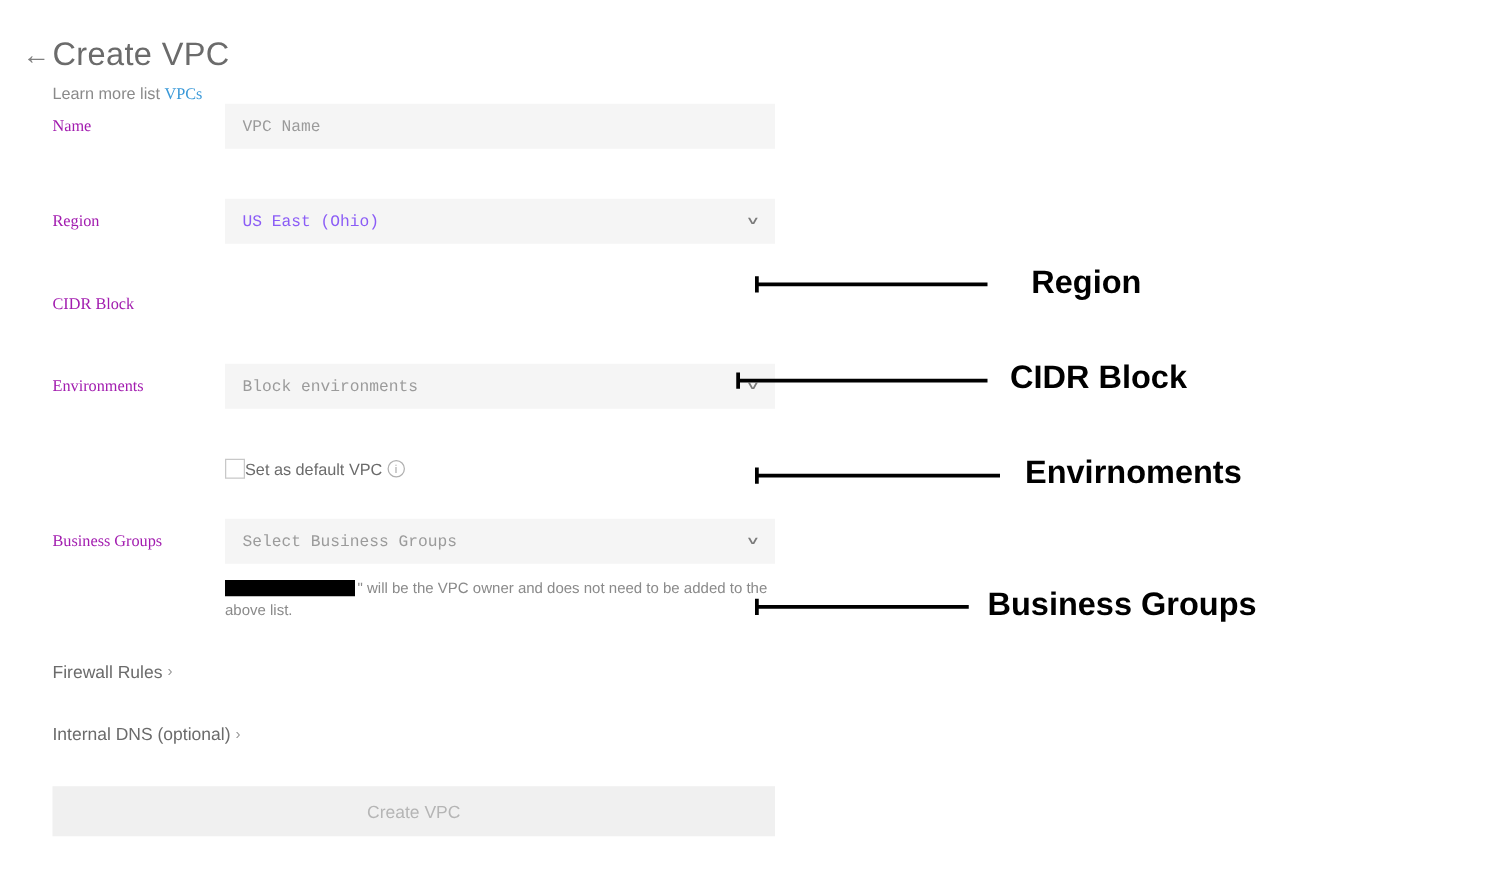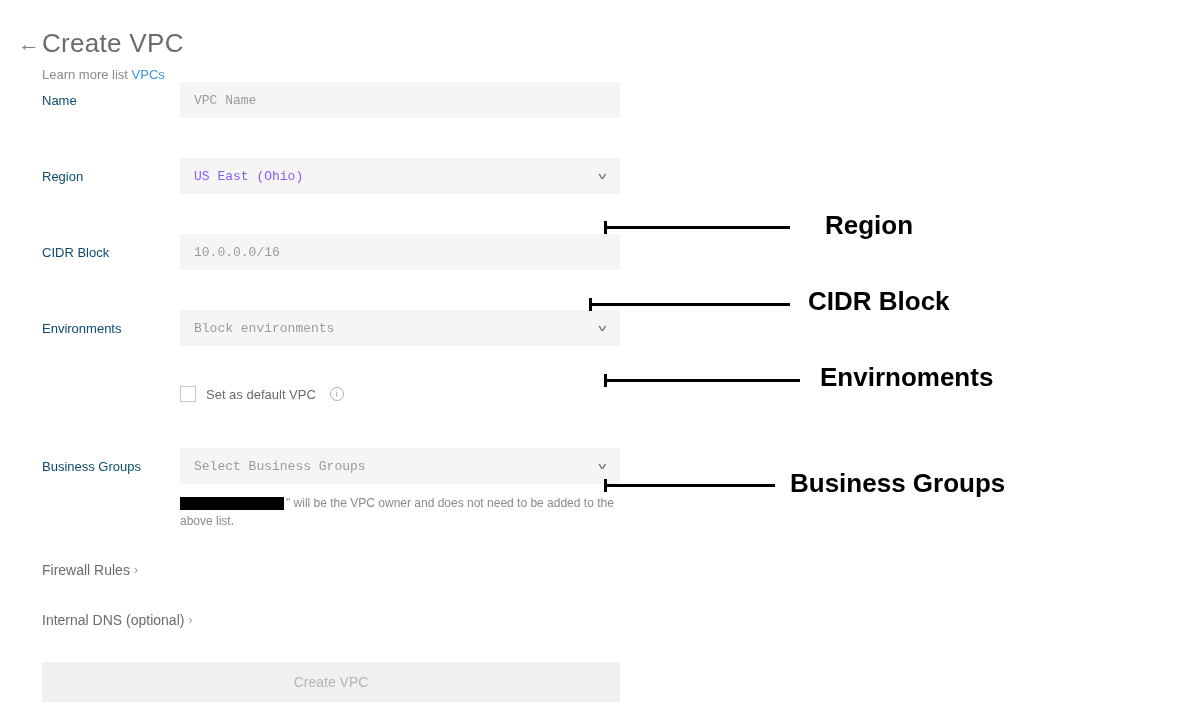--- a/index.html
+++ b/index.html
@@ -35,39 +35,40 @@
     font-weight: 300;
     color: #6b6b6b;
     letter-spacing: 0.3px;
   }
   .learn-more {
     font-size: 13px;
     color: #8a8a8a;
     padding-left: 24px;
     padding-top: 4px;
   }
-  .learn-more a { color: #3a99d8; text-decoration: none; }
+  .learn-more a { color: #3a99d8; text-decoration: none; font-family: Liberation Serif, serif; }
   .section-header {
     font-size: 15px;
     color: #6e6e6e;
     padding-left: 24px;
     padding-top: 28px;
     padding-bottom: 14px;
     font-weight: 400;
   }
   .form-row {
     display: flex;
     align-items: center;
     padding-left: 24px;
     margin-bottom: 40px;
   }
   .form-label {
     width: 138px;
     font-size: 13px;
-    color: #0c4a6e;
+    color: #a21caf;
+    font-family: Liberation Serif, serif;
   }
   .form-input, .form-select {
     width: 440px;
     height: 36px;
     background: #f5f5f5;
     border: none;
     padding: 0 14px;
     font-size: 13px;
     color: #6b6b6b;
     outline: none;
@@ -82,22 +83,21 @@
   .form-select .value { color: #8b5cf6; }
   .chevron {
     font-size: 11px;
     color: #7a7a7a;
     transform: scaleX(1.6) scaleY(0.8);
   }
   .checkbox-row {
     display: flex;
     align-items: center;
     padding-left: 162px;
-    margin-bottom: 46px;
-    gap: 10px;
+    margin-bottom: 32px;
   }
   .checkbox {
     width: 16px;
     height: 16px;
     border: 1px solid #c8c8c8;
     background: #fff;
     cursor: pointer;
   }
   .checkbox-label {
     font-size: 13px;
@@ -209,21 +209,20 @@
   <div class="form-row">
     <div class="form-label">Region</div>
     <div class="form-select">
       <span class="value">US East (Ohio)</span>
       <span class="chevron">∨</span>
     </div>
   </div>
 
   <div class="form-row">
     <div class="form-label">CIDR Block</div>
-    <input class="form-input" type="text" placeholder="10.0.0.0/16" style="">
   </div>
 
   <div class="form-row">
     <div class="form-label">Environments</div>
     <div class="form-select">
       <span class="placeholder">Block environments</span>
       <span class="chevron">∨</span>
     </div>
   </div>
 

